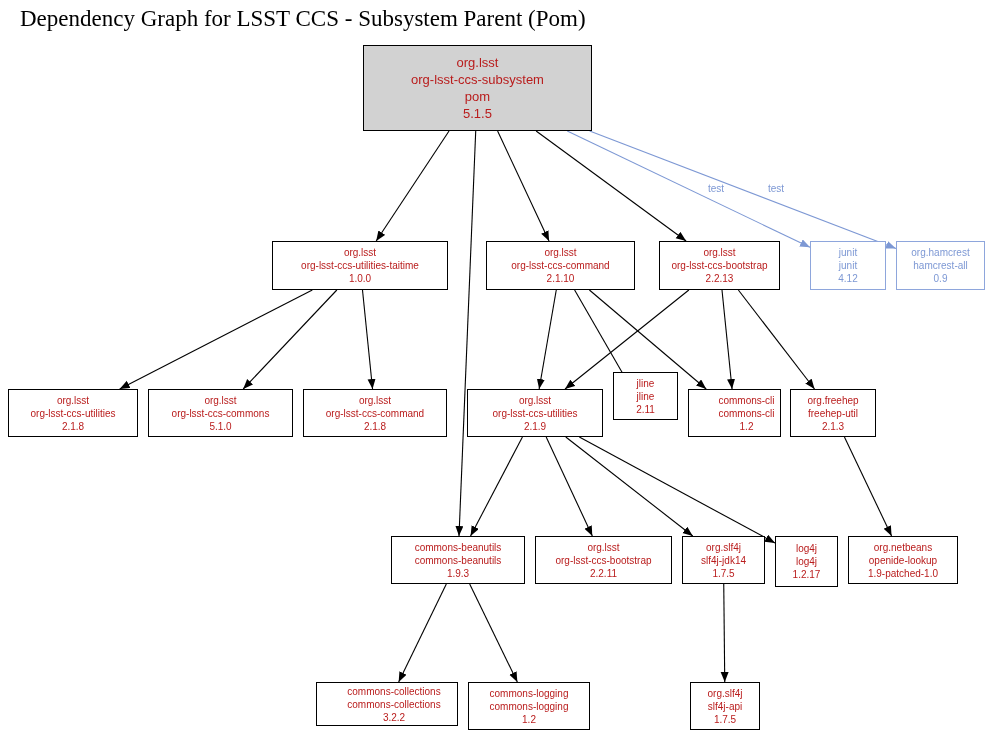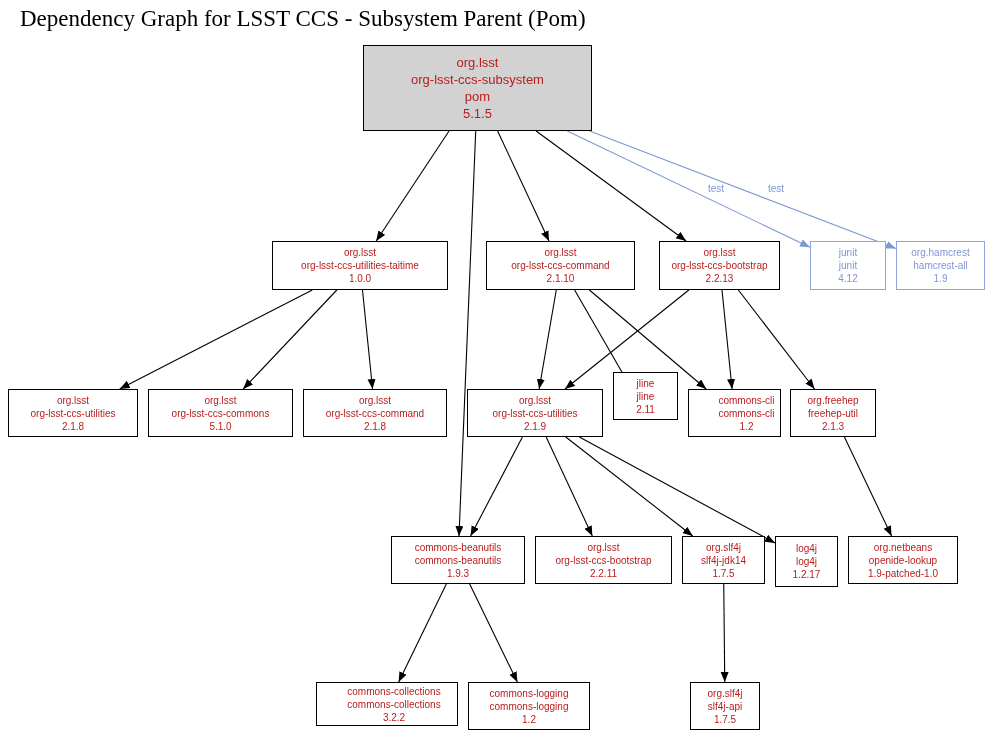--- a/index.html
+++ b/index.html
@@ -96,21 +96,21 @@
         <div class="nline">2.2.13</div>
       </div>
       <div class="node test" style="left: 810px; top: 241px; width: 76px; height: 49px;">
         <div class="nline">junit</div>
         <div class="nline">junit</div>
         <div class="nline">4.12</div>
       </div>
       <div class="node test" style="left: 896px; top: 241px; width: 89px; height: 49px;">
         <div class="nline">org.hamcrest</div>
         <div class="nline">hamcrest-all</div>
-        <div class="nline">1.9</div>
+        <div class="nline">0.9</div>
       </div>
       <div class="node" style="left: 8px; top: 389px; width: 130px; height: 48px;">
         <div class="nline">org.lsst</div>
         <div class="nline">org-lsst-ccs-utilities</div>
         <div class="nline">2.1.8</div>
       </div>
       <div class="node" style="left: 148px; top: 389px; width: 145px; height: 48px;">
         <div class="nline">org.lsst</div>
         <div class="nline">org-lsst-ccs-commons</div>
         <div class="nline">5.1.0</div>

